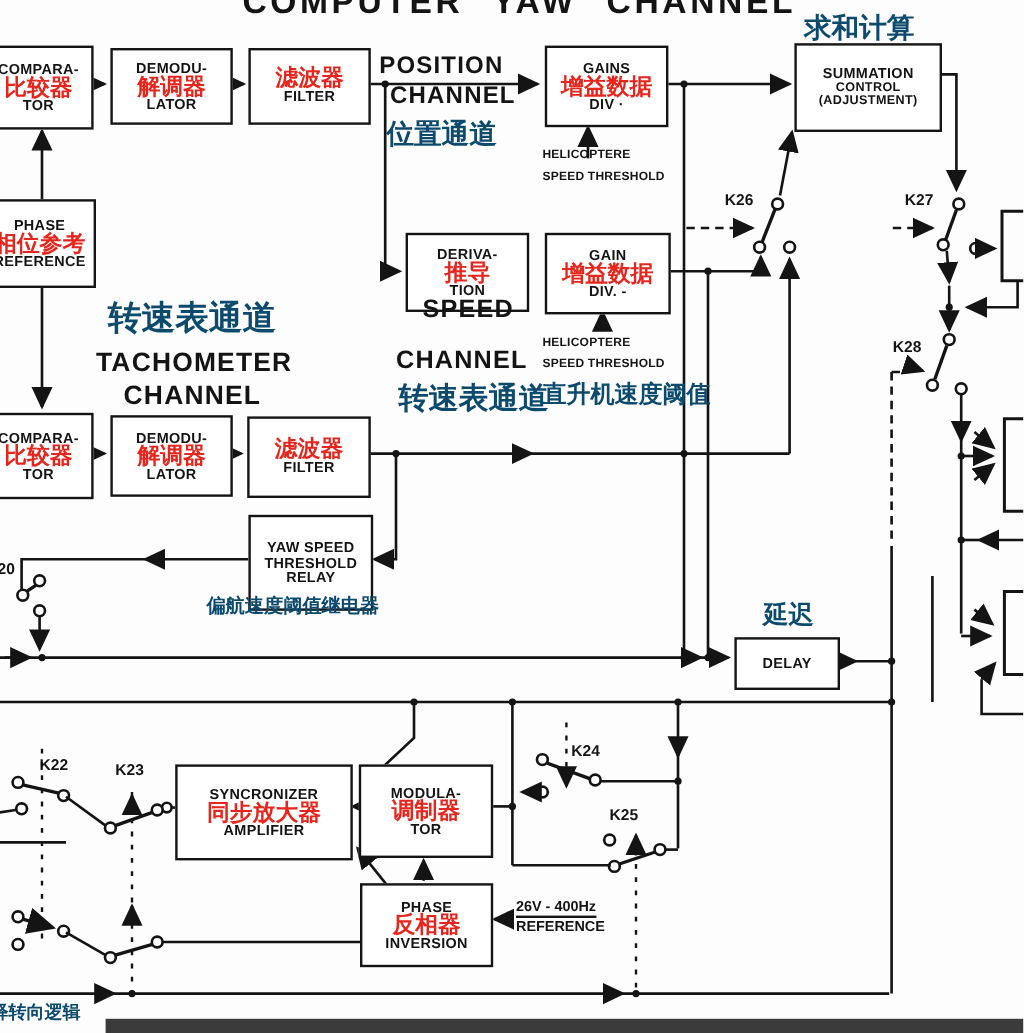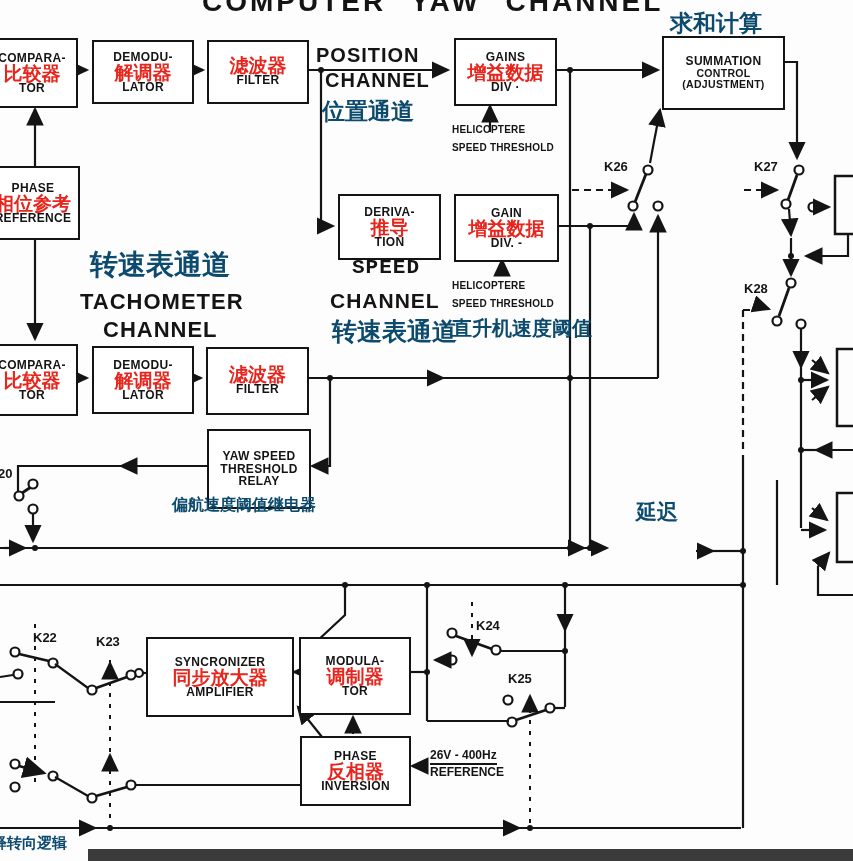--- a/index.html
+++ b/index.html
@@ -267,20 +267,23 @@
 </div>
 <div class="box" style="left:206px;top:347px;width:99px;height:64px;">
   <span class="cn">滤波器</span>
   <span class="bt">FILTER</span>
 </div>
 <div class="box" style="left:207px;top:429px;width:100px;height:76px;">
   <span class="bt">YAW SPEED</span>
   <span class="bt">THRESHOLD</span>
   <span class="bt">RELAY</span>
 </div>
+<div class="box" style="left:612px;top:531px;width:84px;height:40px;">
+  <span class="bt">DELAY</span>
+</div>
 <div class="box" style="left:146px;top:637px;width:144px;height:76px;">
   <span class="bt">SYNCRONIZER</span>
   <span class="cn">同步放大器</span>
   <span class="bt">AMPLIFIER</span>
 </div>
 <div class="box" style="left:299px;top:637px;width:108px;height:74px;">
   <span class="bt">MODULA-</span>
   <span class="cn">调制器</span>
   <span class="bt">TOR</span>
 </div>
@@ -292,21 +295,21 @@
 
 <div class="lbl big" style="left:316px;top:44px;font-size:20px;">POSITION</div>
 <div class="lbl big" style="left:325px;top:69px;font-size:20px;">CHANNEL</div>
 <div class="lbl red" style="left:322px;top:96px;font-size:23px;">位置通道</div>
 
 <div class="lbl sub" style="left:452px;top:122px;">HELICOPTERE</div>
 <div class="lbl sub" style="left:452px;top:140px;">SPEED THRESHOLD</div>
 
 <div class="lbl red" style="left:670px;top:8px;font-size:23px;">求和计算</div>
 
-<div class="lbl big" style="left:352px;top:256px;font-family:Liberation Mono, monospace;">SPEED</div>
+<div class="lbl big" style="left:352px;top:246px;">SPEED</div>
 <div class="lbl big" style="left:330px;top:289px;">CHANNEL</div>
 <div class="lbl red" style="left:332px;top:315px;font-size:25px;">转速表通道</div>
 
 <div class="lbl sub" style="left:452px;top:278px;">HELICOPTERE</div>
 <div class="lbl sub" style="left:452px;top:296px;">SPEED THRESHOLD</div>
 <div class="lbl red" style="left:452px;top:315px;font-size:20px;">直升机速度阈值</div>
 
 <div class="lbl red" style="left:90px;top:246px;font-size:28px;">转速表通道</div>
 <div class="lbl big" style="left:80px;top:289px;font-size:22px;">TACHOMETER</div>
 <div class="lbl big" style="left:103px;top:317px;font-size:22px;">CHANNEL</div>

